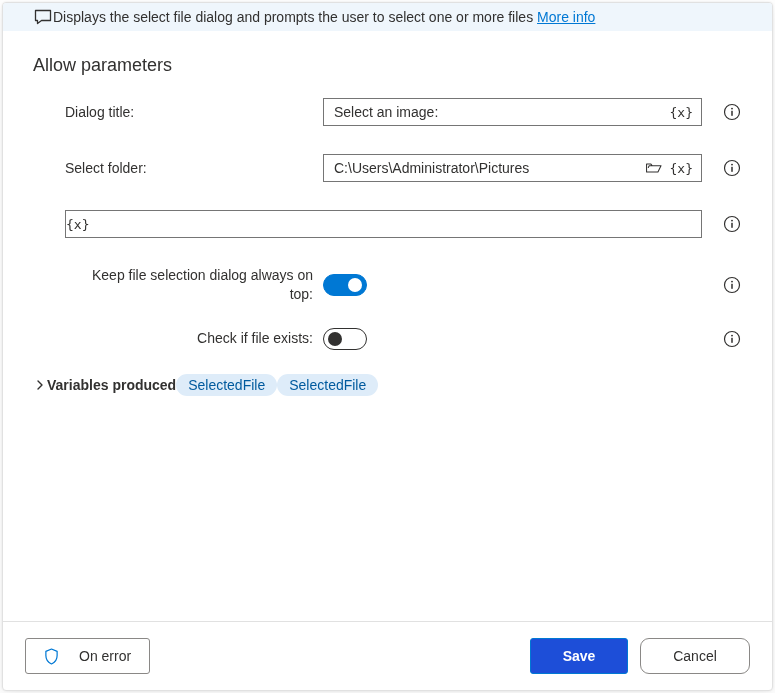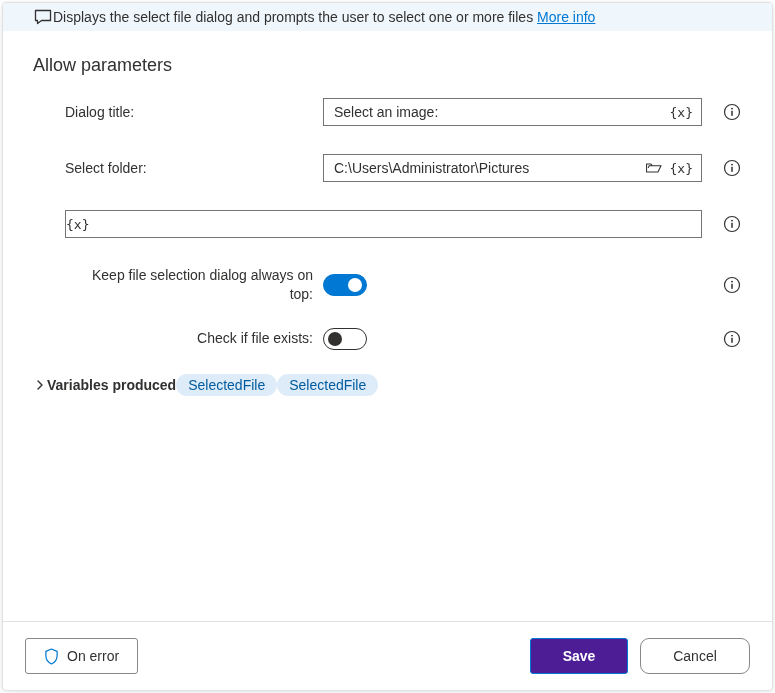--- a/index.html
+++ b/index.html
@@ -108,24 +108,24 @@
   }
 
   .footer {
     border-top:1px solid #e1e1e1;
     padding:16px 22px;
     display:flex; align-items:center;
   }
   .btn {
     height:36px; padding:0 18px; border-radius:3px;
     font-size:14px; cursor:pointer; font-family:inherit;
-    display:flex; align-items:center; gap:8px;
+    display:flex; align-items:center; gap:20px;
     background:#fff; border:1px solid #8a8886; color:#323130;
   }
-  .btn.primary { background:#4c1d95; border-color:#0078d4; color:#fff; min-width:98px; justify-content:center; font-weight:600; }
+  .btn.primary { background:#1d4ed8; border-color:#0078d4; color:#fff; min-width:98px; justify-content:center; font-weight:600; }
   .btn.secondary { min-width:110px; justify-content:center;border-radius:9px; }
   .spacer { flex:1; }
   .footer .btn + .btn { margin-left:12px; }
 
   svg { display:block; }
 </style>
 </head>
 <body>
 
 <div class="dialog">

